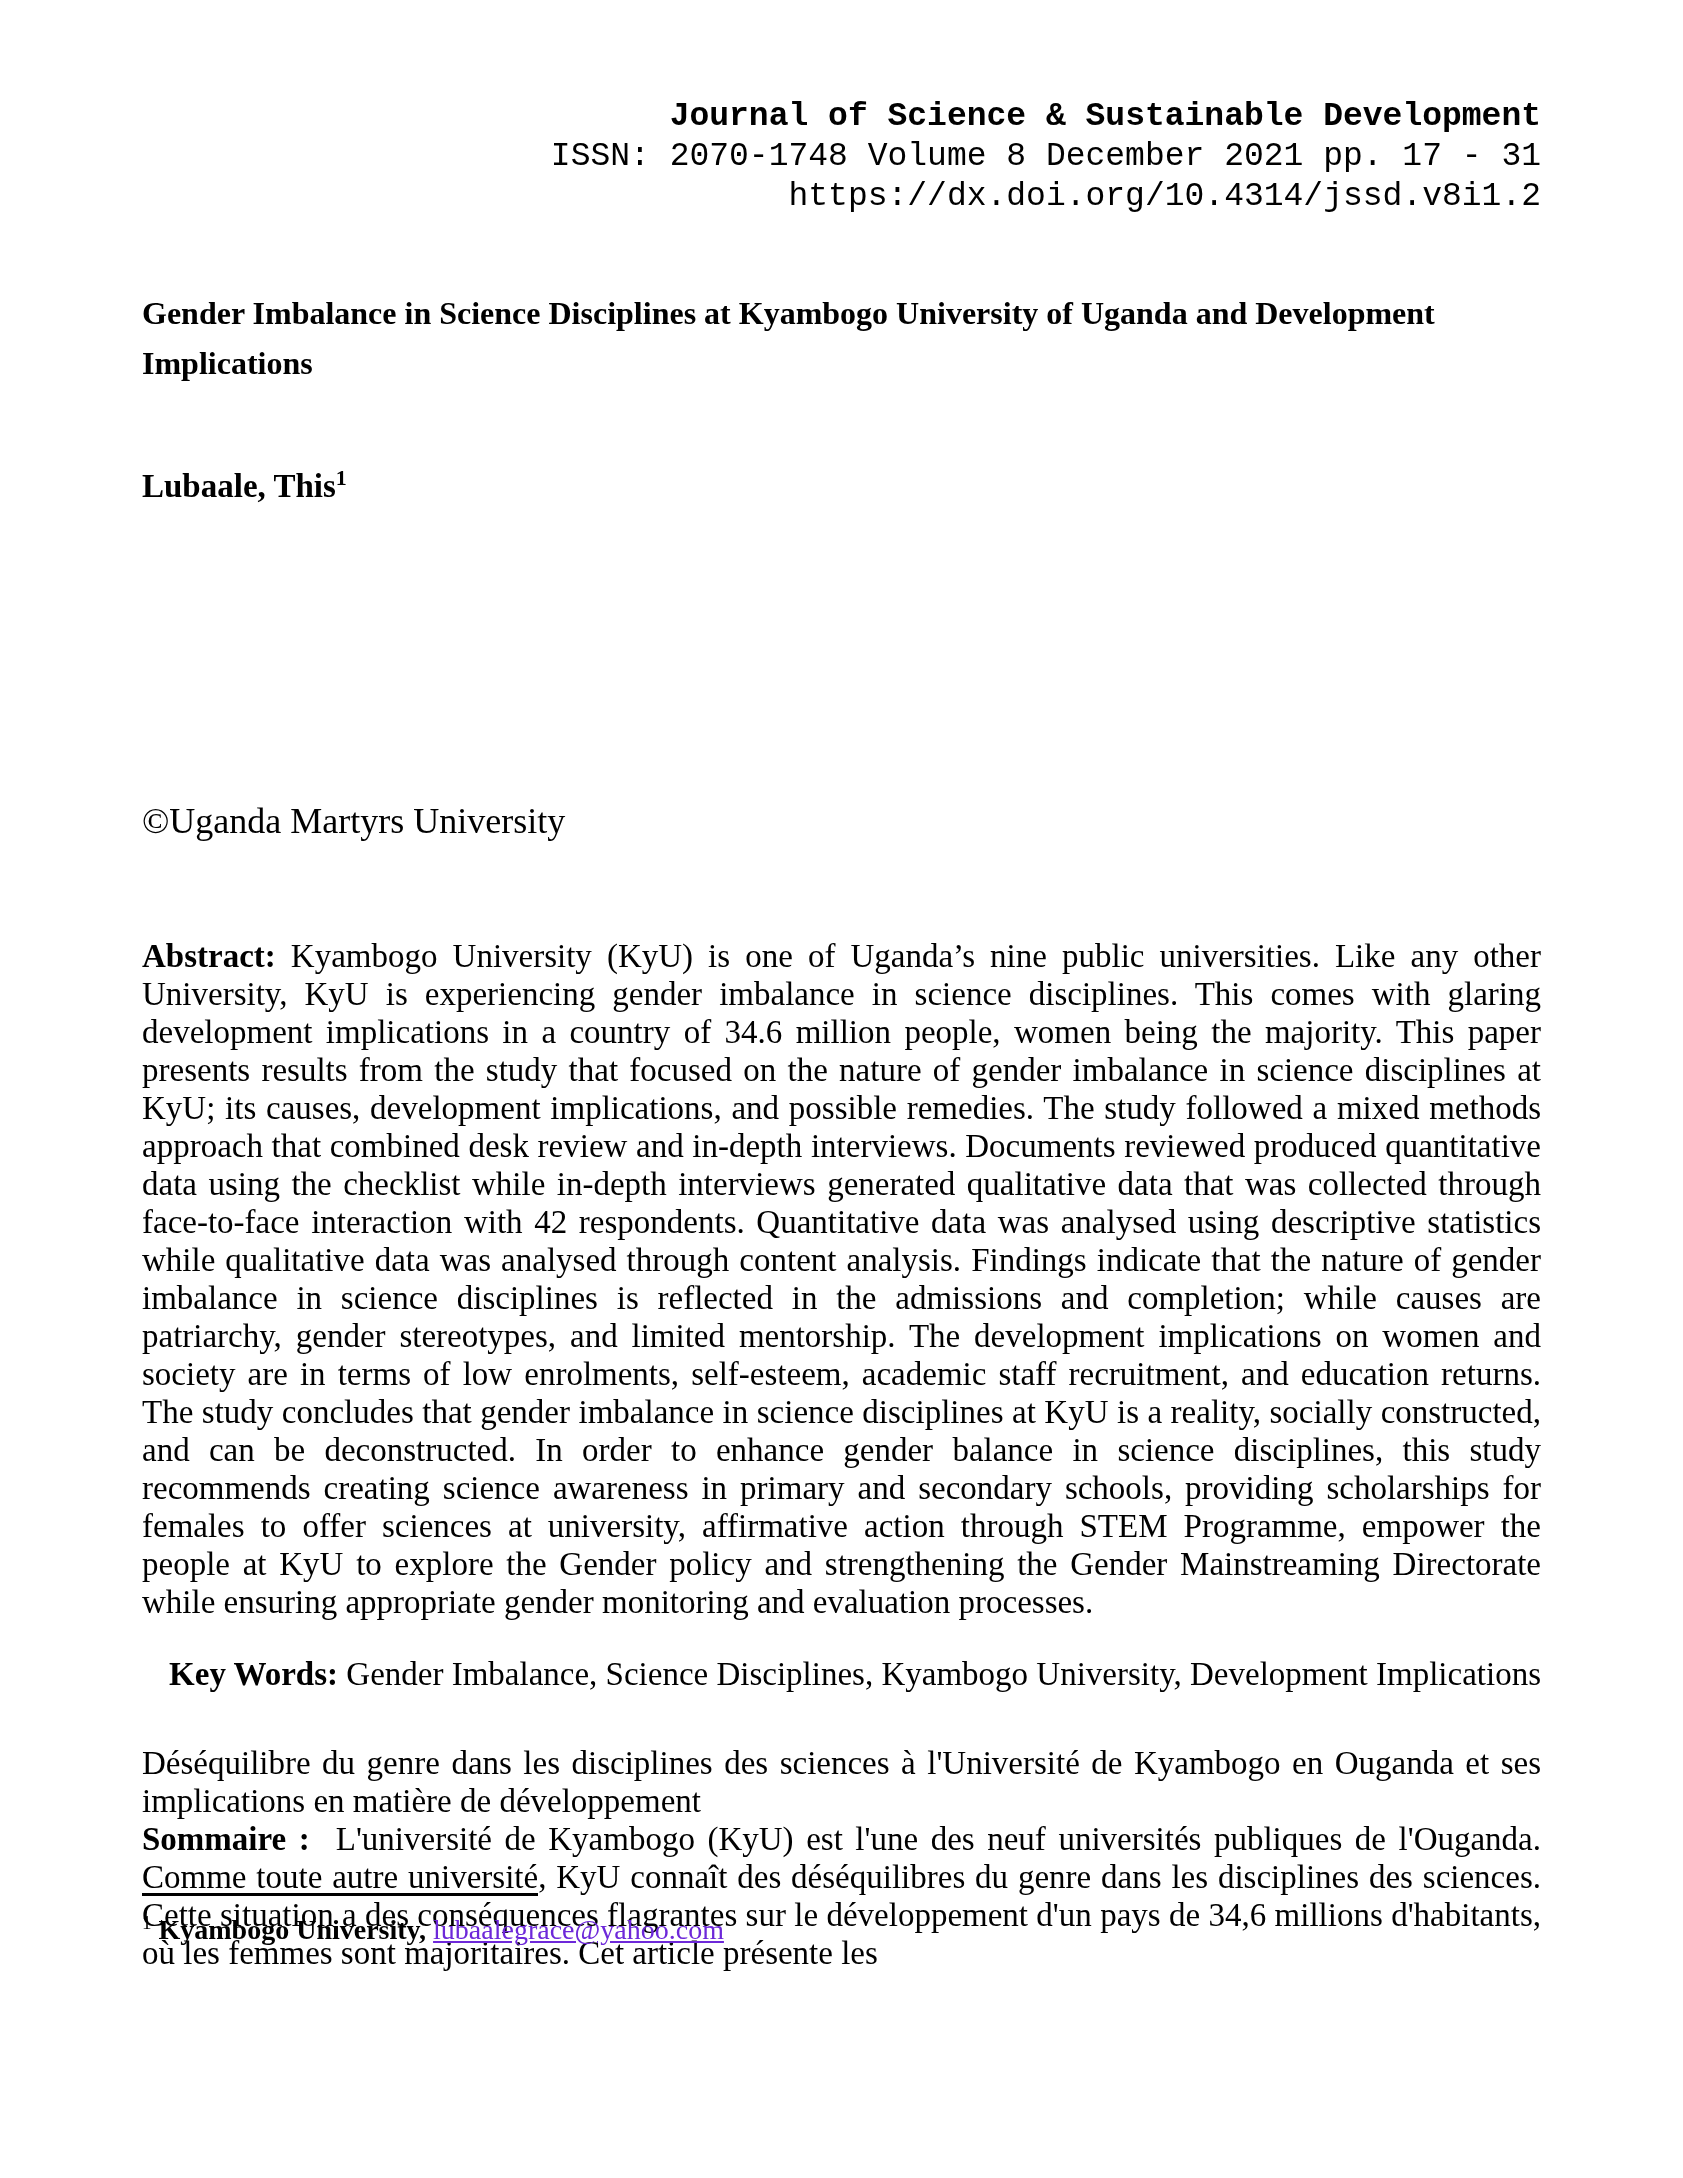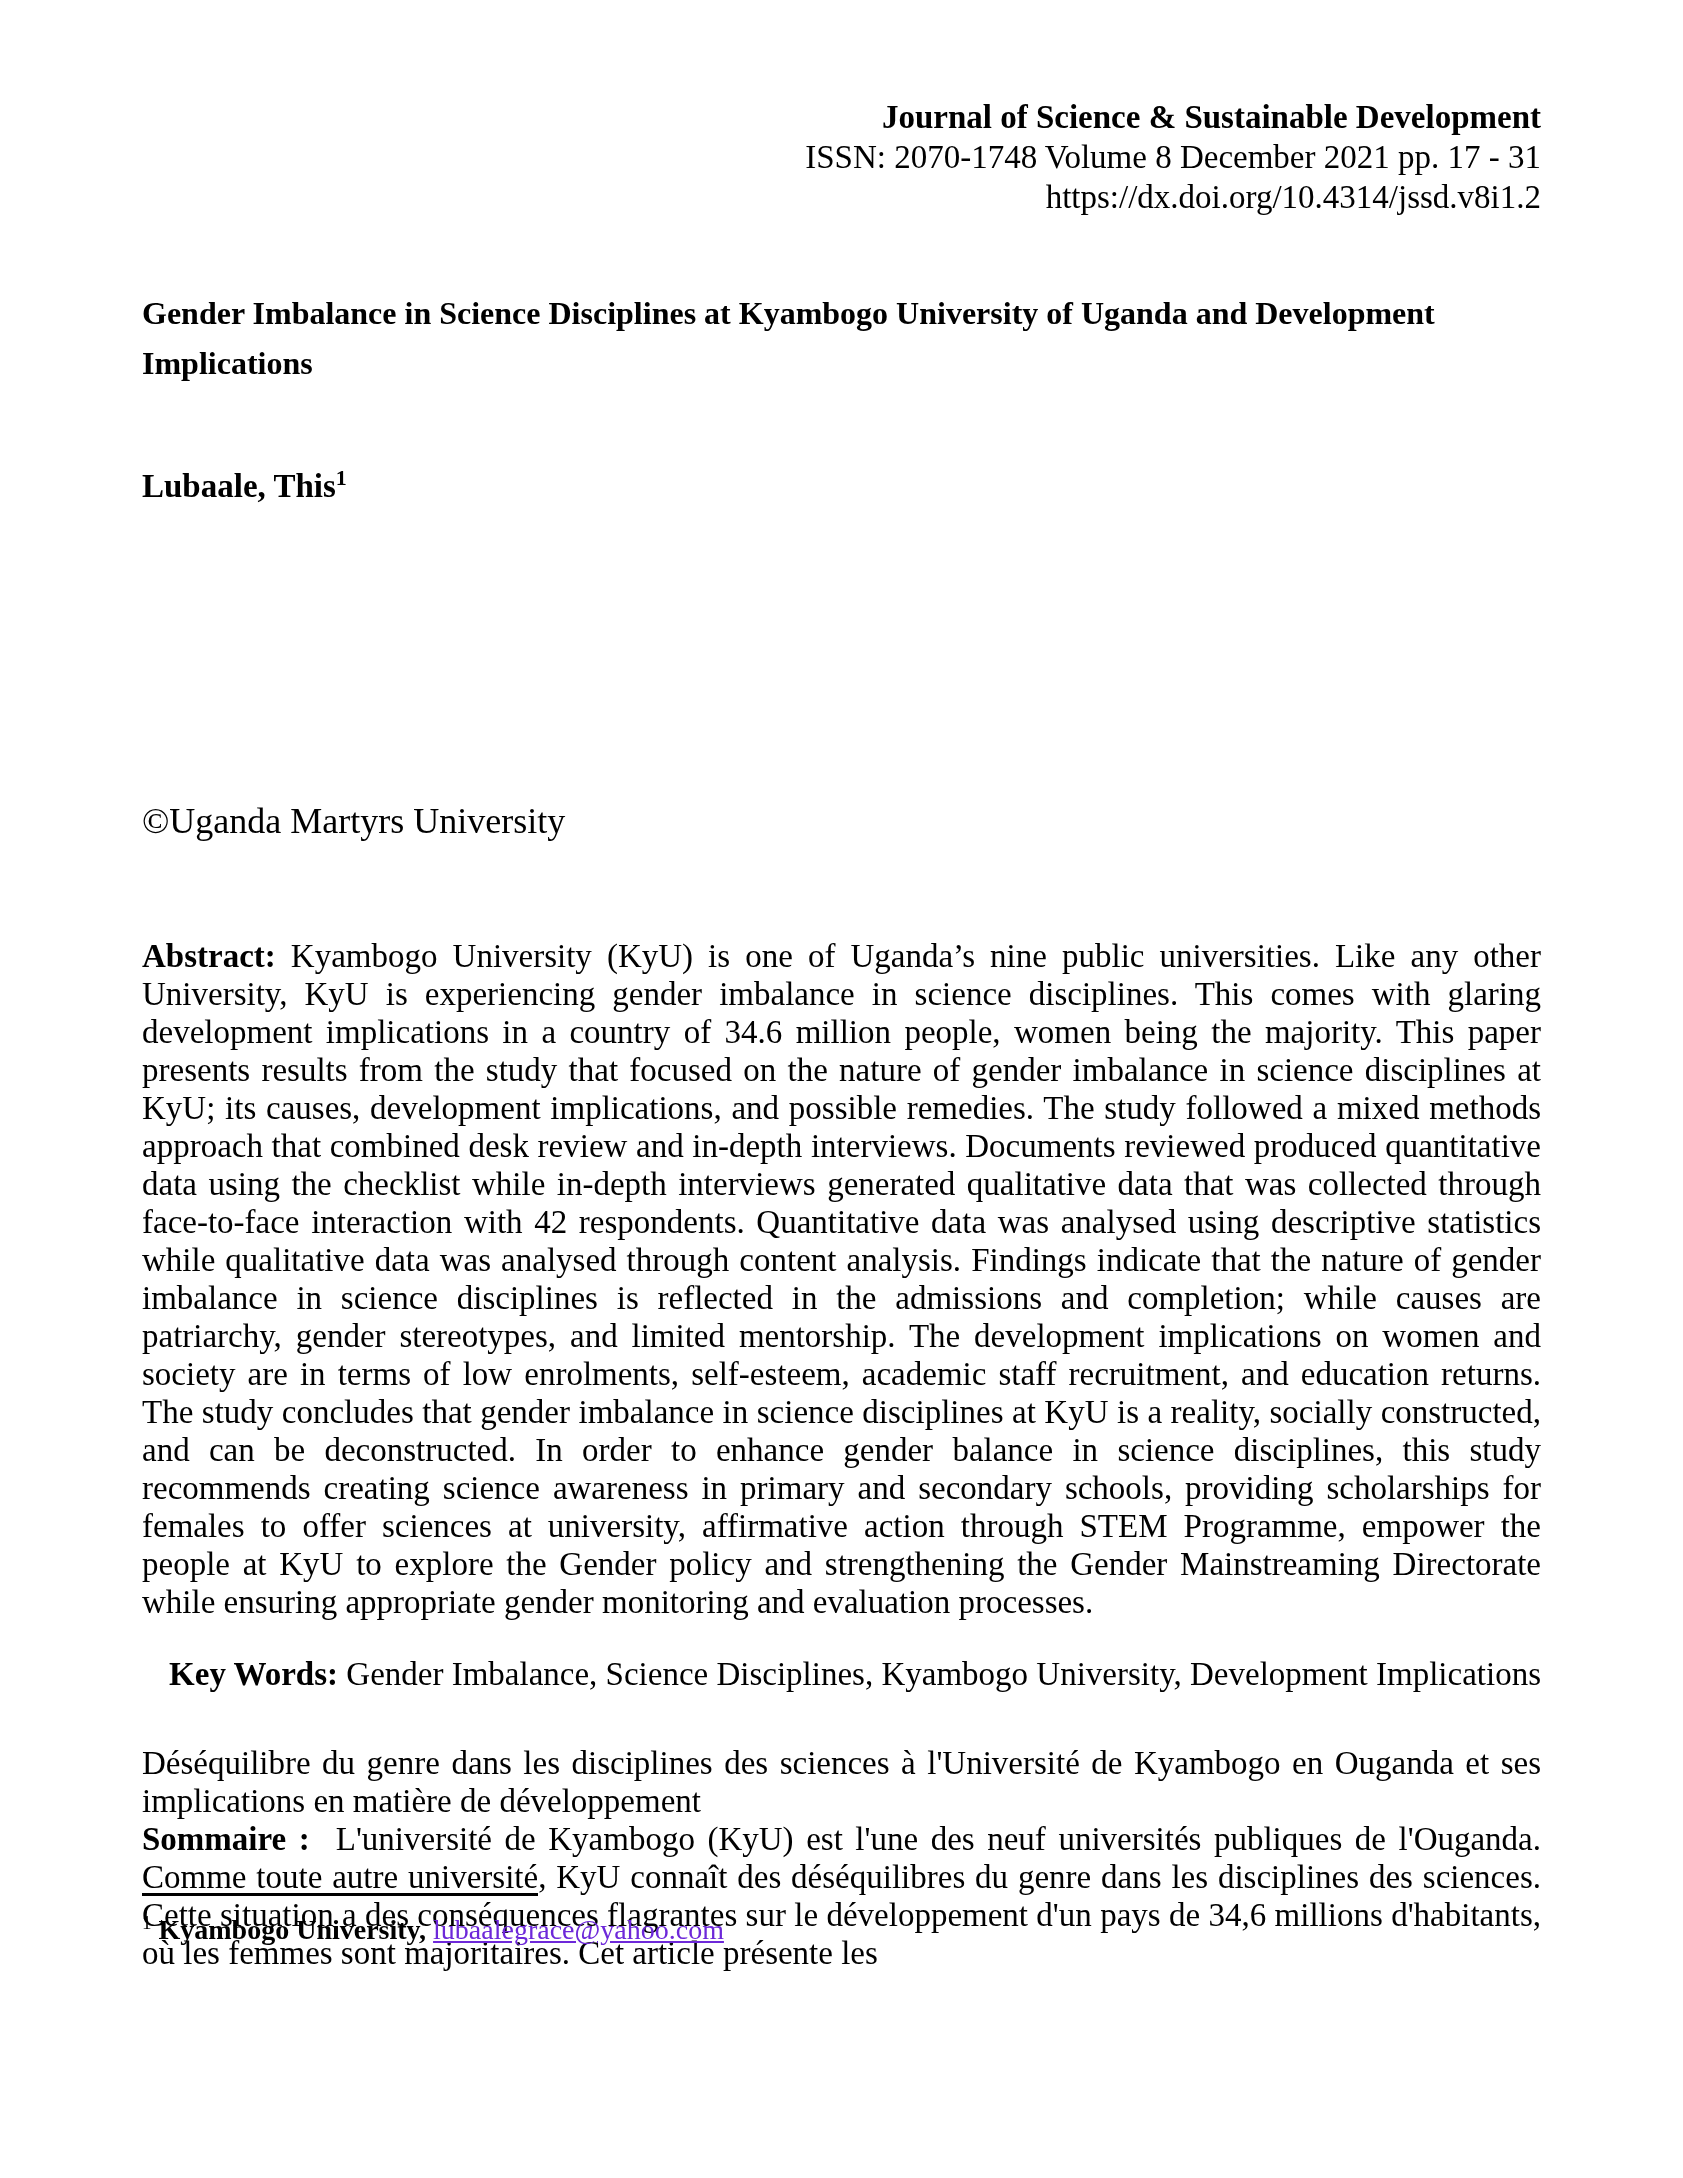--- a/index.html
+++ b/index.html
@@ -15,20 +15,21 @@
     color: #000000;
     font-family: "Liberation Serif", "DejaVu Serif", serif;
     box-sizing: border-box;
     padding: 97px 142px 0 142px;
     overflow: hidden;
   }
   .journal-header {
     text-align: right;
     font-size: 33px;
     line-height: 40px;
+    font-family: Liberation Mono, monospace;
   }
   .journal-header .journal-name {
     font-weight: bold;
   }
   .paper-title {
     margin-top: 71px;
     font-size: 32px;
     font-weight: bold;
     line-height: 50px;
     max-width: 1400px;

